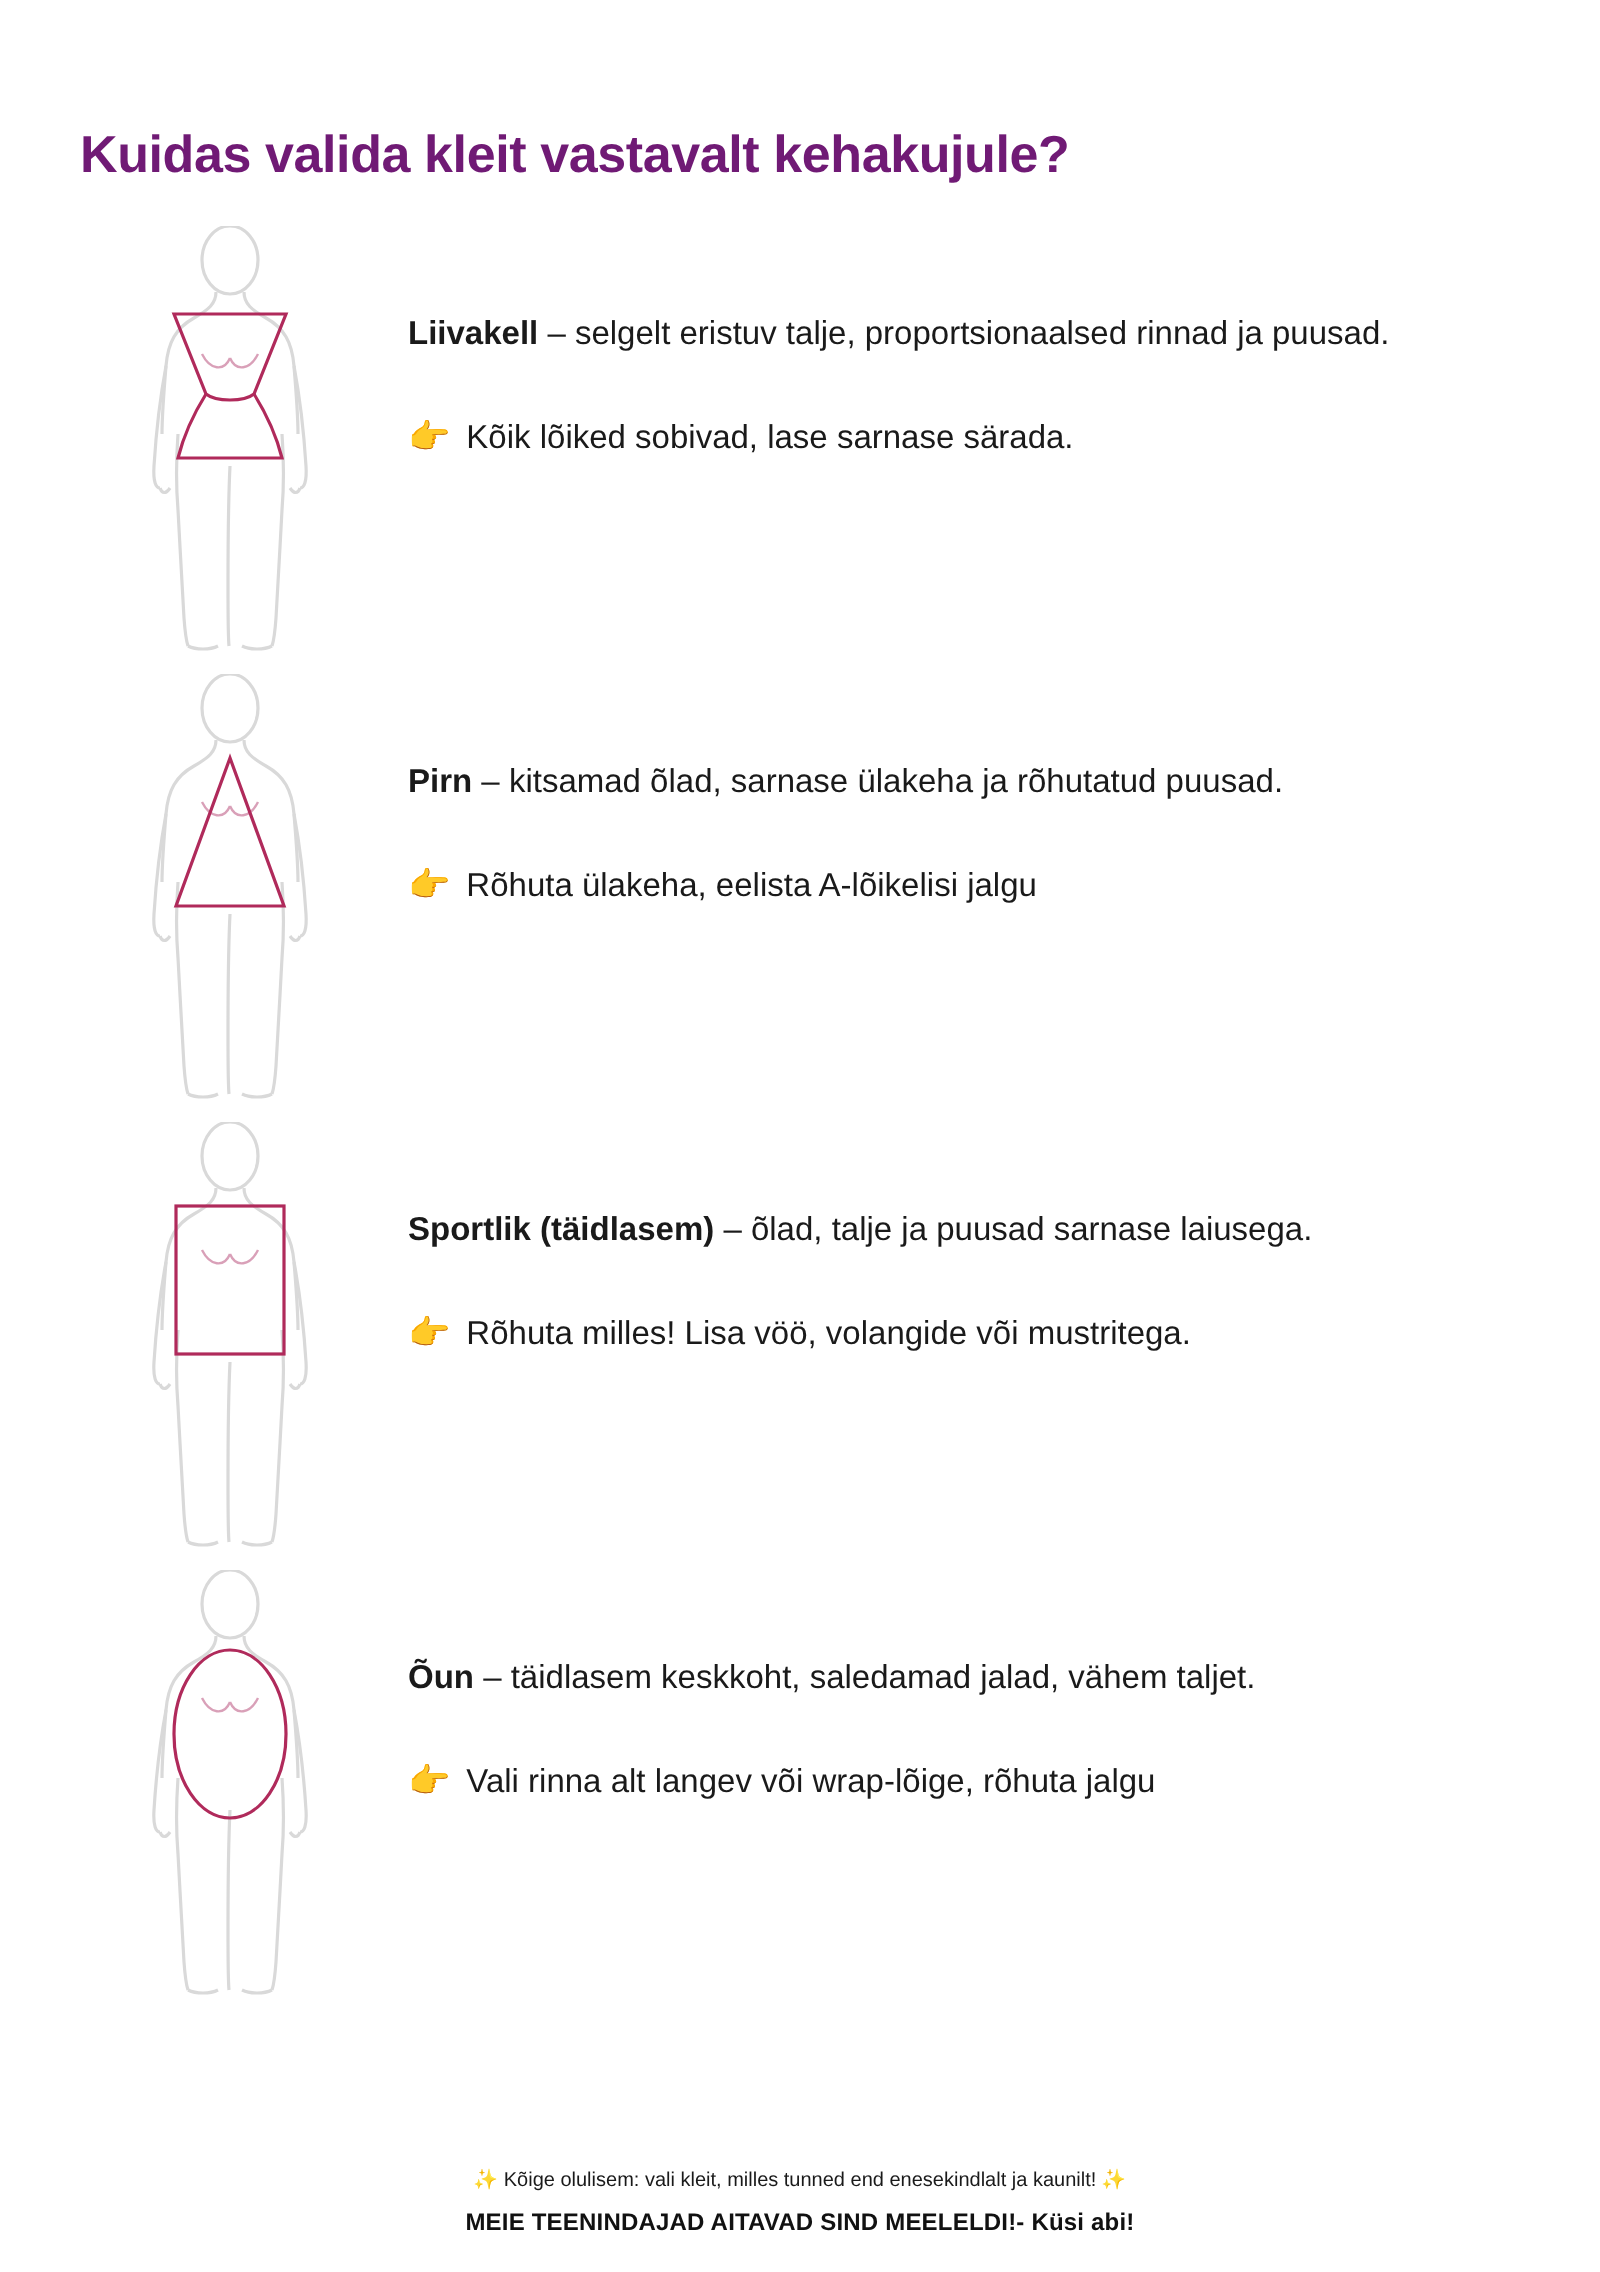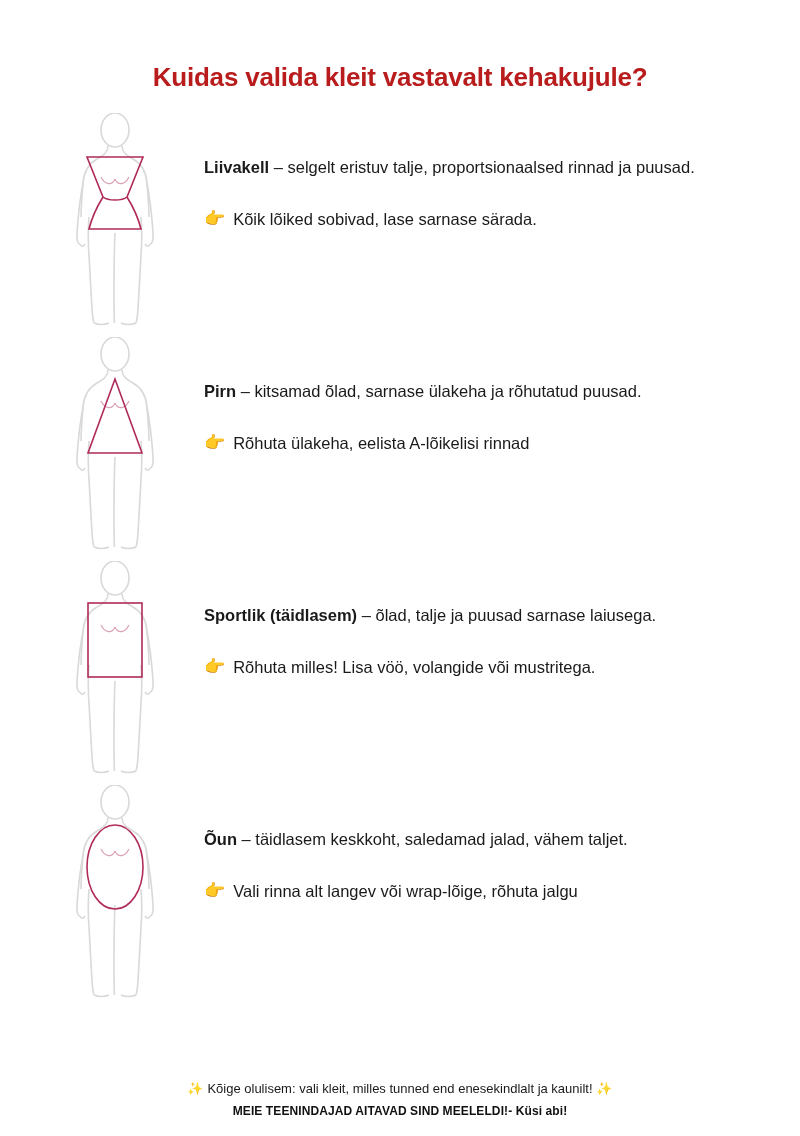--- a/index.html
+++ b/index.html
@@ -17,25 +17,24 @@
   }
   .page {
     width: 800px;
     height: 1136px;
     box-sizing: border-box;
     padding: 48px 40px 18px 40px;
     display: flex;
     flex-direction: column;
   }
   .title {
-    text-align: center;
     font-size: 26px;
     font-weight: bold;
     letter-spacing: -0.2px;
-    color: #b91c1c;
+    color: #701a75;
     margin: 14px 0 16px 0;
   }
   .sections {
     flex: 1 1 auto;
     display: flex;
     flex-direction: column;
   }
   .section {
     display: flex;
     align-items: flex-start;
@@ -79,21 +78,21 @@
   .tip .point {
     color: #f2b705;
     font-size: 17px;
     line-height: 1.45;
   }
   .footer {
     margin-top: 6px;
     text-align: center;
   }
   .footer-line1 {
-    font-size: 13px;
+    font-size: 10px;
     color: #1a1a1a;
     margin-bottom: 8px;
   }
   .footer-line1 .spark {
     color: #f2b705;
   }
   .footer-line2 {
     font-size: 12px;
     font-weight: bold;
     color: #111111;
@@ -183,21 +182,21 @@
           </g>
           <g class="shape-line">
             <path d="M55 42 L28 116 L82 116 Z"></path>
           </g>
         </svg>
       </div>
       <div class="text-col">
         <p class="desc"><span class="name">Pirn</span><span> – kitsamad õlad, sarnase ülakeha ja rõhutatud puusad.</span></p>
         <p class="tip">
             <span class="point">👉</span>
-            <span>Rõhuta ülakeha, eelista A-lõikelisi rinnad</span>
+            <span>Rõhuta ülakeha, eelista A-lõikelisi jalgu</span>
           </p>
       </div>
     </div>
 
     <div class="section">
       <div class="figure">
         <svg width="110" height="215" viewBox="0 0 110 215">
           <g class="body-outline">
             <ellipse cx="55" cy="17" rx="14" ry="17"></ellipse>
             <path d="M48 33 C48 39 44 42 37 46 C28 51 24 58 23 70 C22 82 21 96 21 104"></path>

